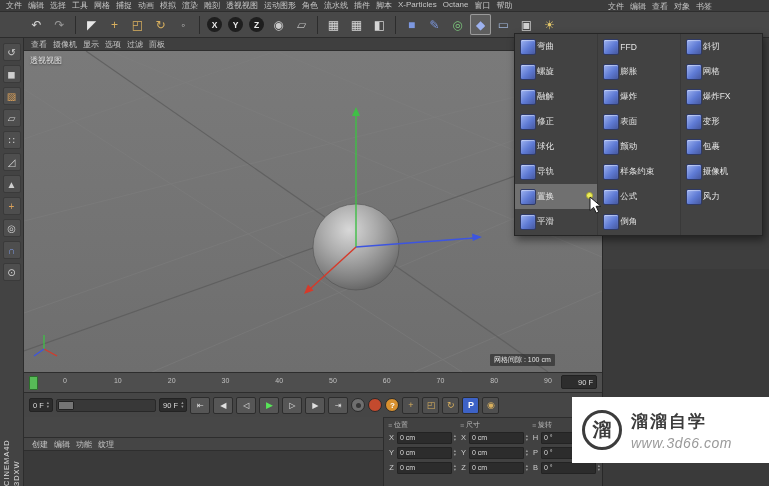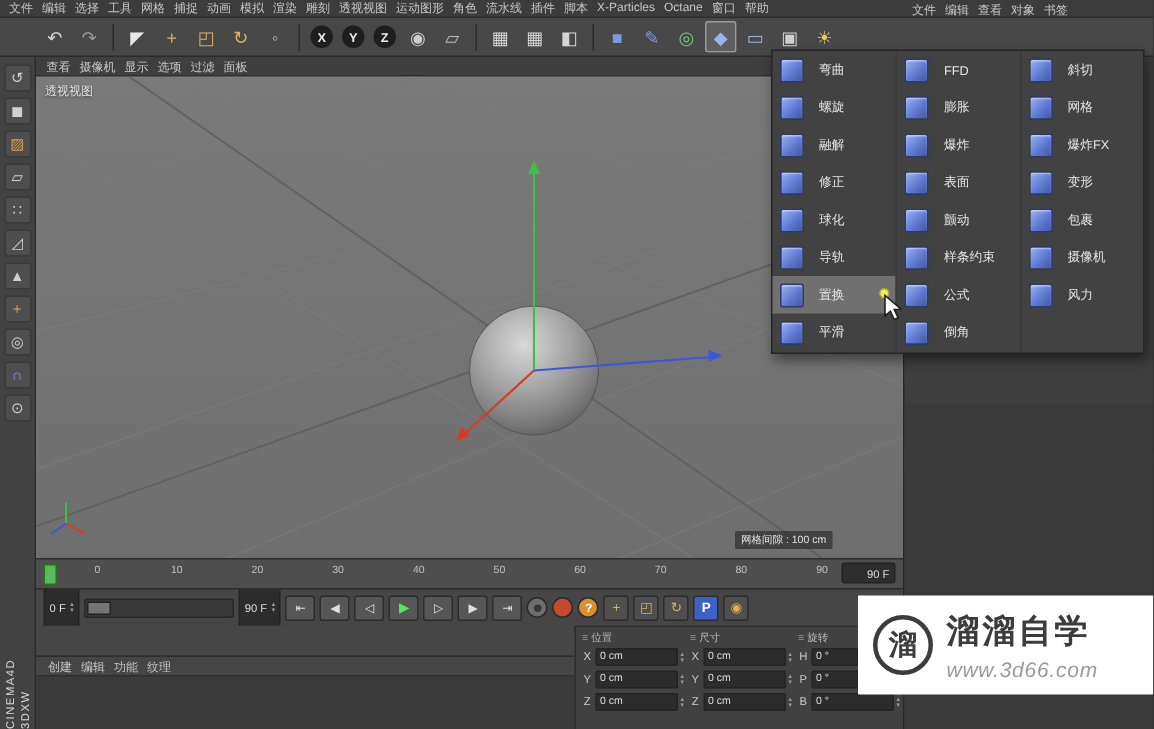--- a/index.html
+++ b/index.html
@@ -50,21 +50,21 @@
   #tl-ticks { position:absolute; left:38px; right:50px; top:4px; display:flex; justify-content:space-between;
     font-size:7px; color:#c0c0c0; }
   .tick { min-width:6px; text-align:center; }
   #tl-end { position:absolute; right:5px; top:2px; width:36px; height:14px; background:#2d2d2d;
     border:1px solid #222; border-radius:2px; color:#ddd; font-size:7.5px; display:flex;
     align-items:center; justify-content:flex-end; padding-right:3px; }
   
   #transport { position:absolute; left:24px; top:392px; width:578px; height:25px; background:#464646;
     border-top:1px solid #2d2d2d; display:flex; align-items:center; padding-left:5px; gap:3px; z-index:3; overflow:hidden; }
   .fld { height:14px; background:#2c2c2c; border:1px solid #232323; border-radius:2px; color:#dedede;
-    font-size:7.5px; display:flex; align-items:center; padding:12px 3px; gap:3px; flex:0 0 auto; }
+    font-size:7.5px; display:flex; align-items:center; padding:0 3px; gap:3px; flex:0 0 auto; }
   .stepcol { display:flex; flex-direction:column; line-height:4px; font-size:4.5px; color:#9a9a9a; font-style:normal; }
   .stepcol i { font-style:normal; }
   #tr-slider { width:100px; height:13px; background:#383838; border:1px solid #282828; border-radius:2px;
     position:relative; flex:0 0 auto; }
   #tr-slider .handle { position:absolute; left:1px; top:1px; width:16px; height:9px; background:#757575;
     border:1px solid #222; border-radius:1px; }
   .tr-btn { width:20px; height:17px; background:#565656; border:1px solid #2d2d2d; border-radius:2px;
     display:flex; align-items:center; justify-content:center; font-size:8px; color:#e0e0e0; flex:0 0 auto; }
   .tr-btn.play { color:#58e658; font-size:9px; }
   .tr-circle { width:14px; height:14px; border-radius:50%; display:flex; align-items:center; justify-content:center;
@@ -98,35 +98,35 @@
   #om-body { position:absolute; left:0; top:0; width:100%; height:243px; background:#3e3e3e; }
   #attr-header { position:absolute; left:0; top:243px; width:100%; height:13px; background:#474747;
     border-top:1px solid #2e2e2e; border-bottom:1px solid #2e2e2e; display:flex; align-items:center;
     padding-left:5px; font-size:8px; color:#c6c6c6;margin-top:46px; }
   #attr-body { position:absolute; left:0; top:257px; width:100%; bottom:0; background:#3a3a3a; }
   
   #deformer-menu { position:absolute; left:514px; top:33px; width:249px; height:203px; background:#424242;
     border:1px solid #252525; box-shadow:2px 4px 8px rgba(0,0,0,.45); display:flex; z-index:50; }
   .dm-col { width:83px; display:flex; flex-direction:column; }
   .dm-col + .dm-col { border-left:1px solid #393939; }
-  .dm-item { height:25px; display:flex; align-items:center; padding-left:5px; gap:10px; }
+  .dm-item { height:25px; display:flex; align-items:center; padding-left:5px; gap:1px; }
   .dm-item.highlighted { background:#707070; }
   .dm-icon { width:16px; height:16px; border-radius:2px;
     background:linear-gradient(135deg,#9db2f0,#5e7ad4 55%,#46589e);
     border:1px solid #2f3a66; box-shadow:inset 0 1px 1px rgba(255,255,255,.45); flex:0 0 auto; }
   .dm-label { font-size:8.5px; color:#e4e4e4; white-space:nowrap; overflow:hidden; }
   #hl-dot { position:absolute; left:586px; top:192px; width:7px; height:7px; border-radius:50%;
     background:#ecec5c; border:1px solid #a9a92c; z-index:52; }
   #cursor { position:absolute; left:589px; top:196px; z-index:70; }
   
   #watermark { position:absolute; left:572px; top:397px; width:197px; height:66px; background:#fff;
     z-index:55; display:flex; align-items:center; padding-left:10px; gap:9px; }
   .wm-logo { width:40px; height:40px; border-radius:50%; border:3px solid #3c3c3c; color:#3c3c3c;
     font-size:19px; font-weight:bold; display:flex; align-items:center; justify-content:center; flex:0 0 auto; }
-  .wm-text .brand { font-size:22px; font-weight:bold; color:#3c3c3c; letter-spacing:2px;font-family:Liberation Serif, serif; }
+  .wm-text .brand { font-size:17px; font-weight:bold; color:#3c3c3c; letter-spacing:2px;font-family:Liberation Serif, serif; }
   .wm-text .url { font-size:14px; color:#9a9a9a; margin-top:2px; letter-spacing:.5px;font-style:italic; }
 </style>
 </head>
 <body>
 
 <div id="app">
 
   <div id="menubar">
     <div class="left">
       <span class="menu-item">文件</span>

